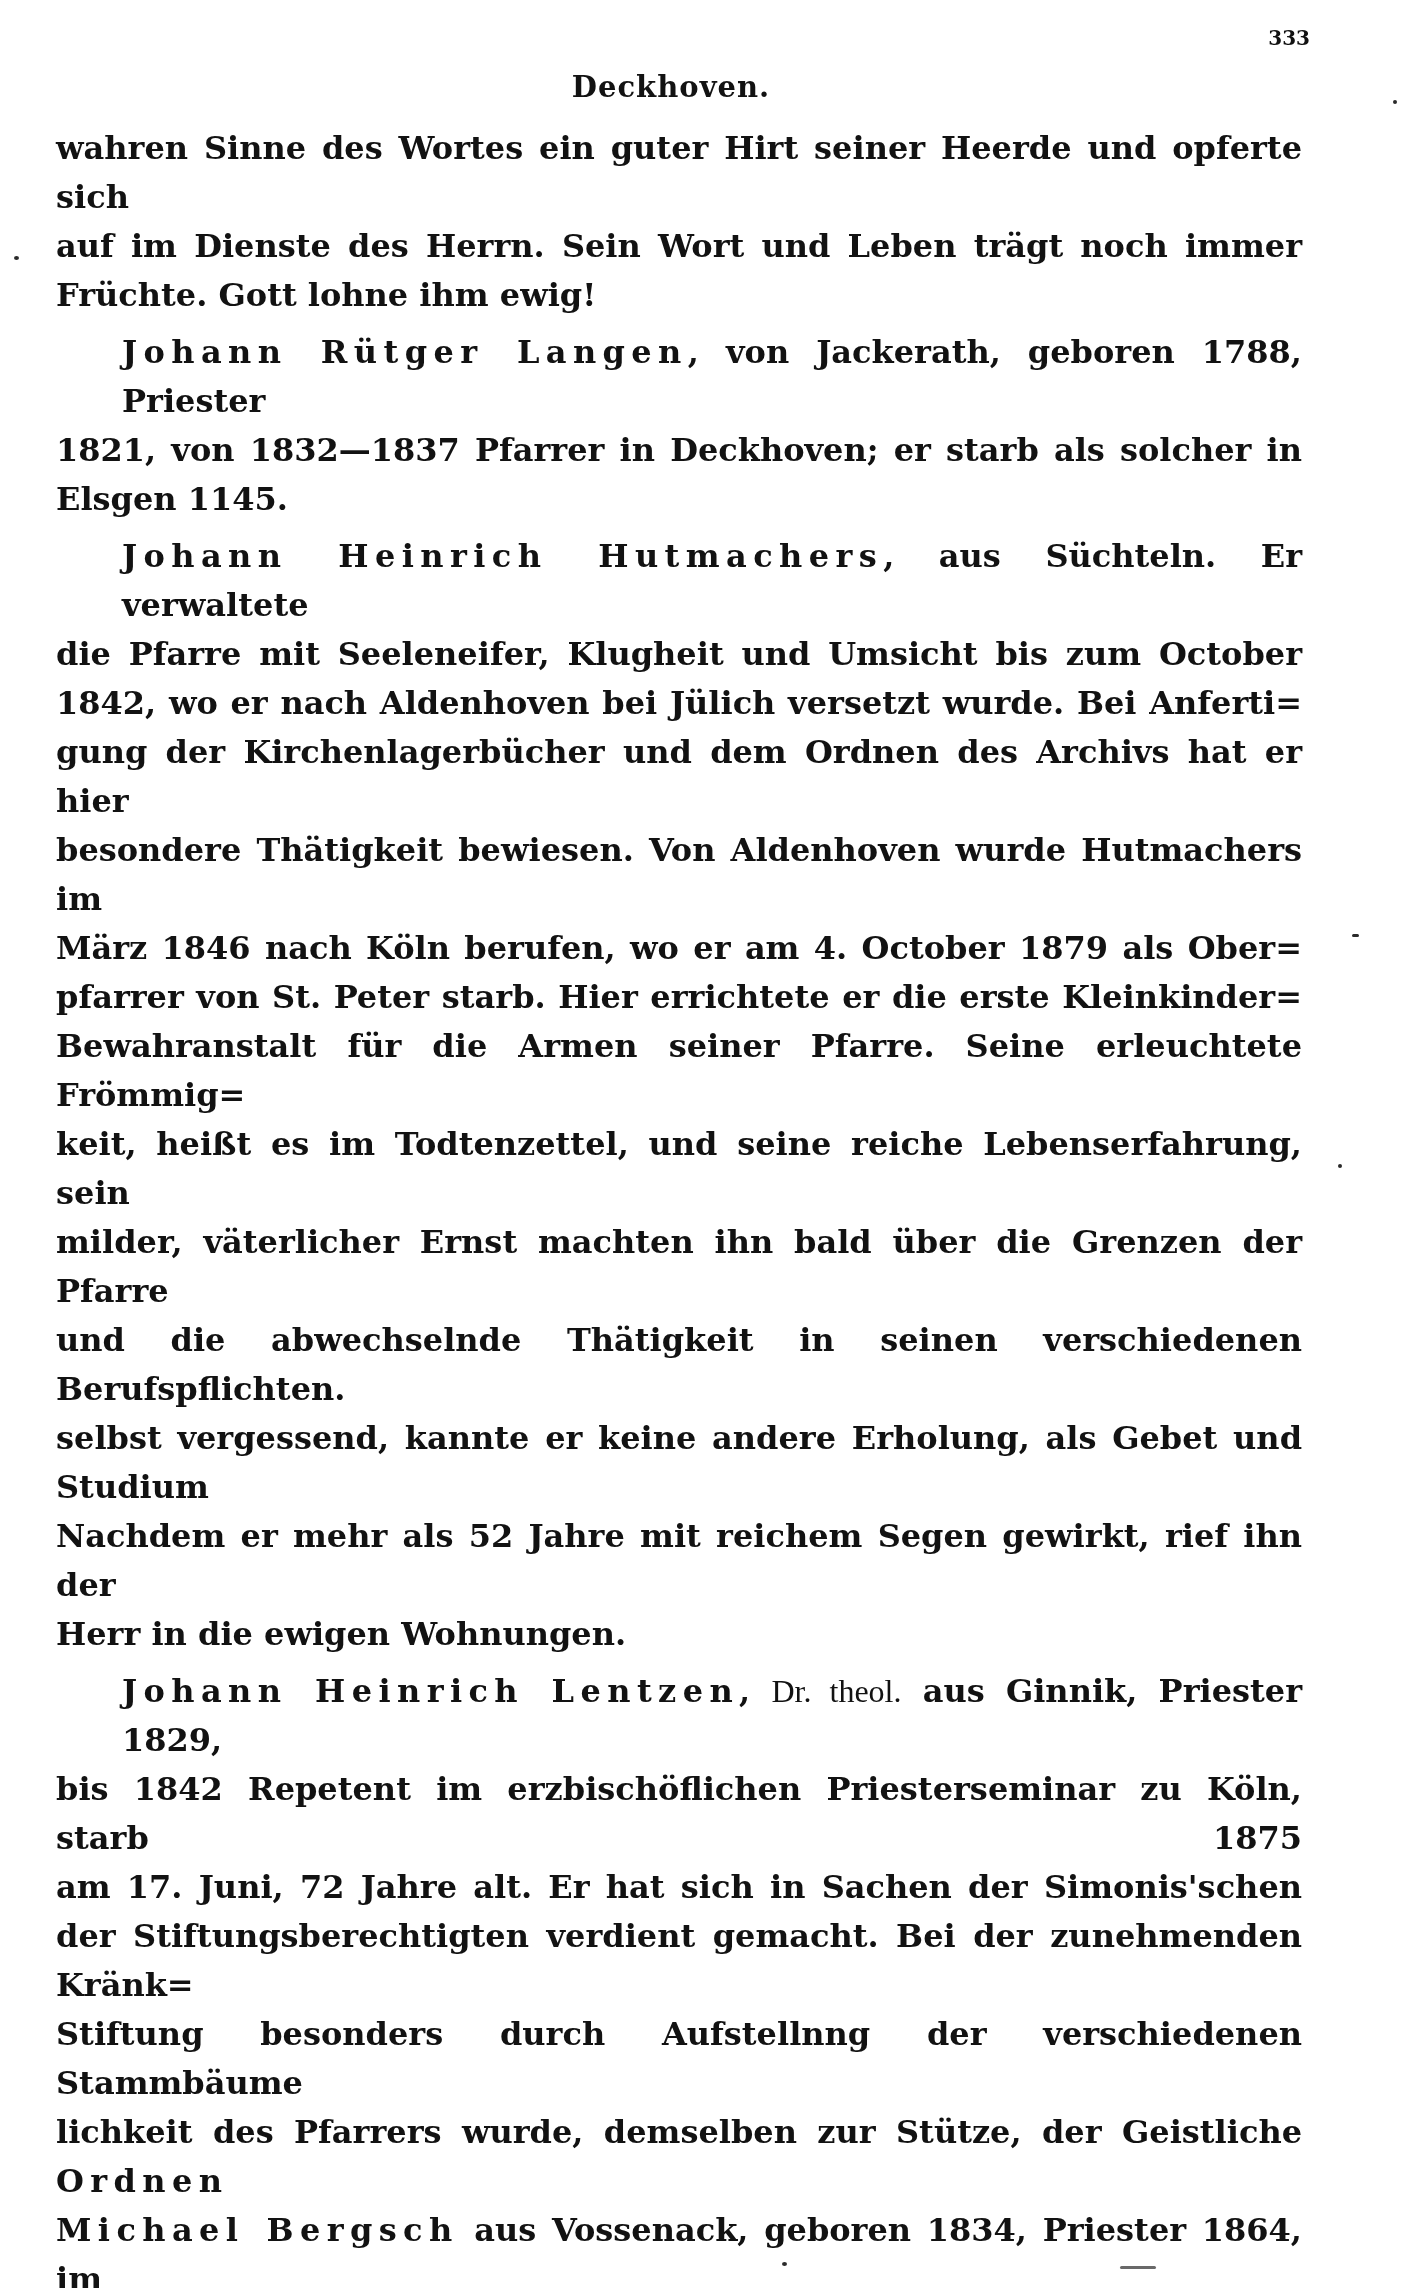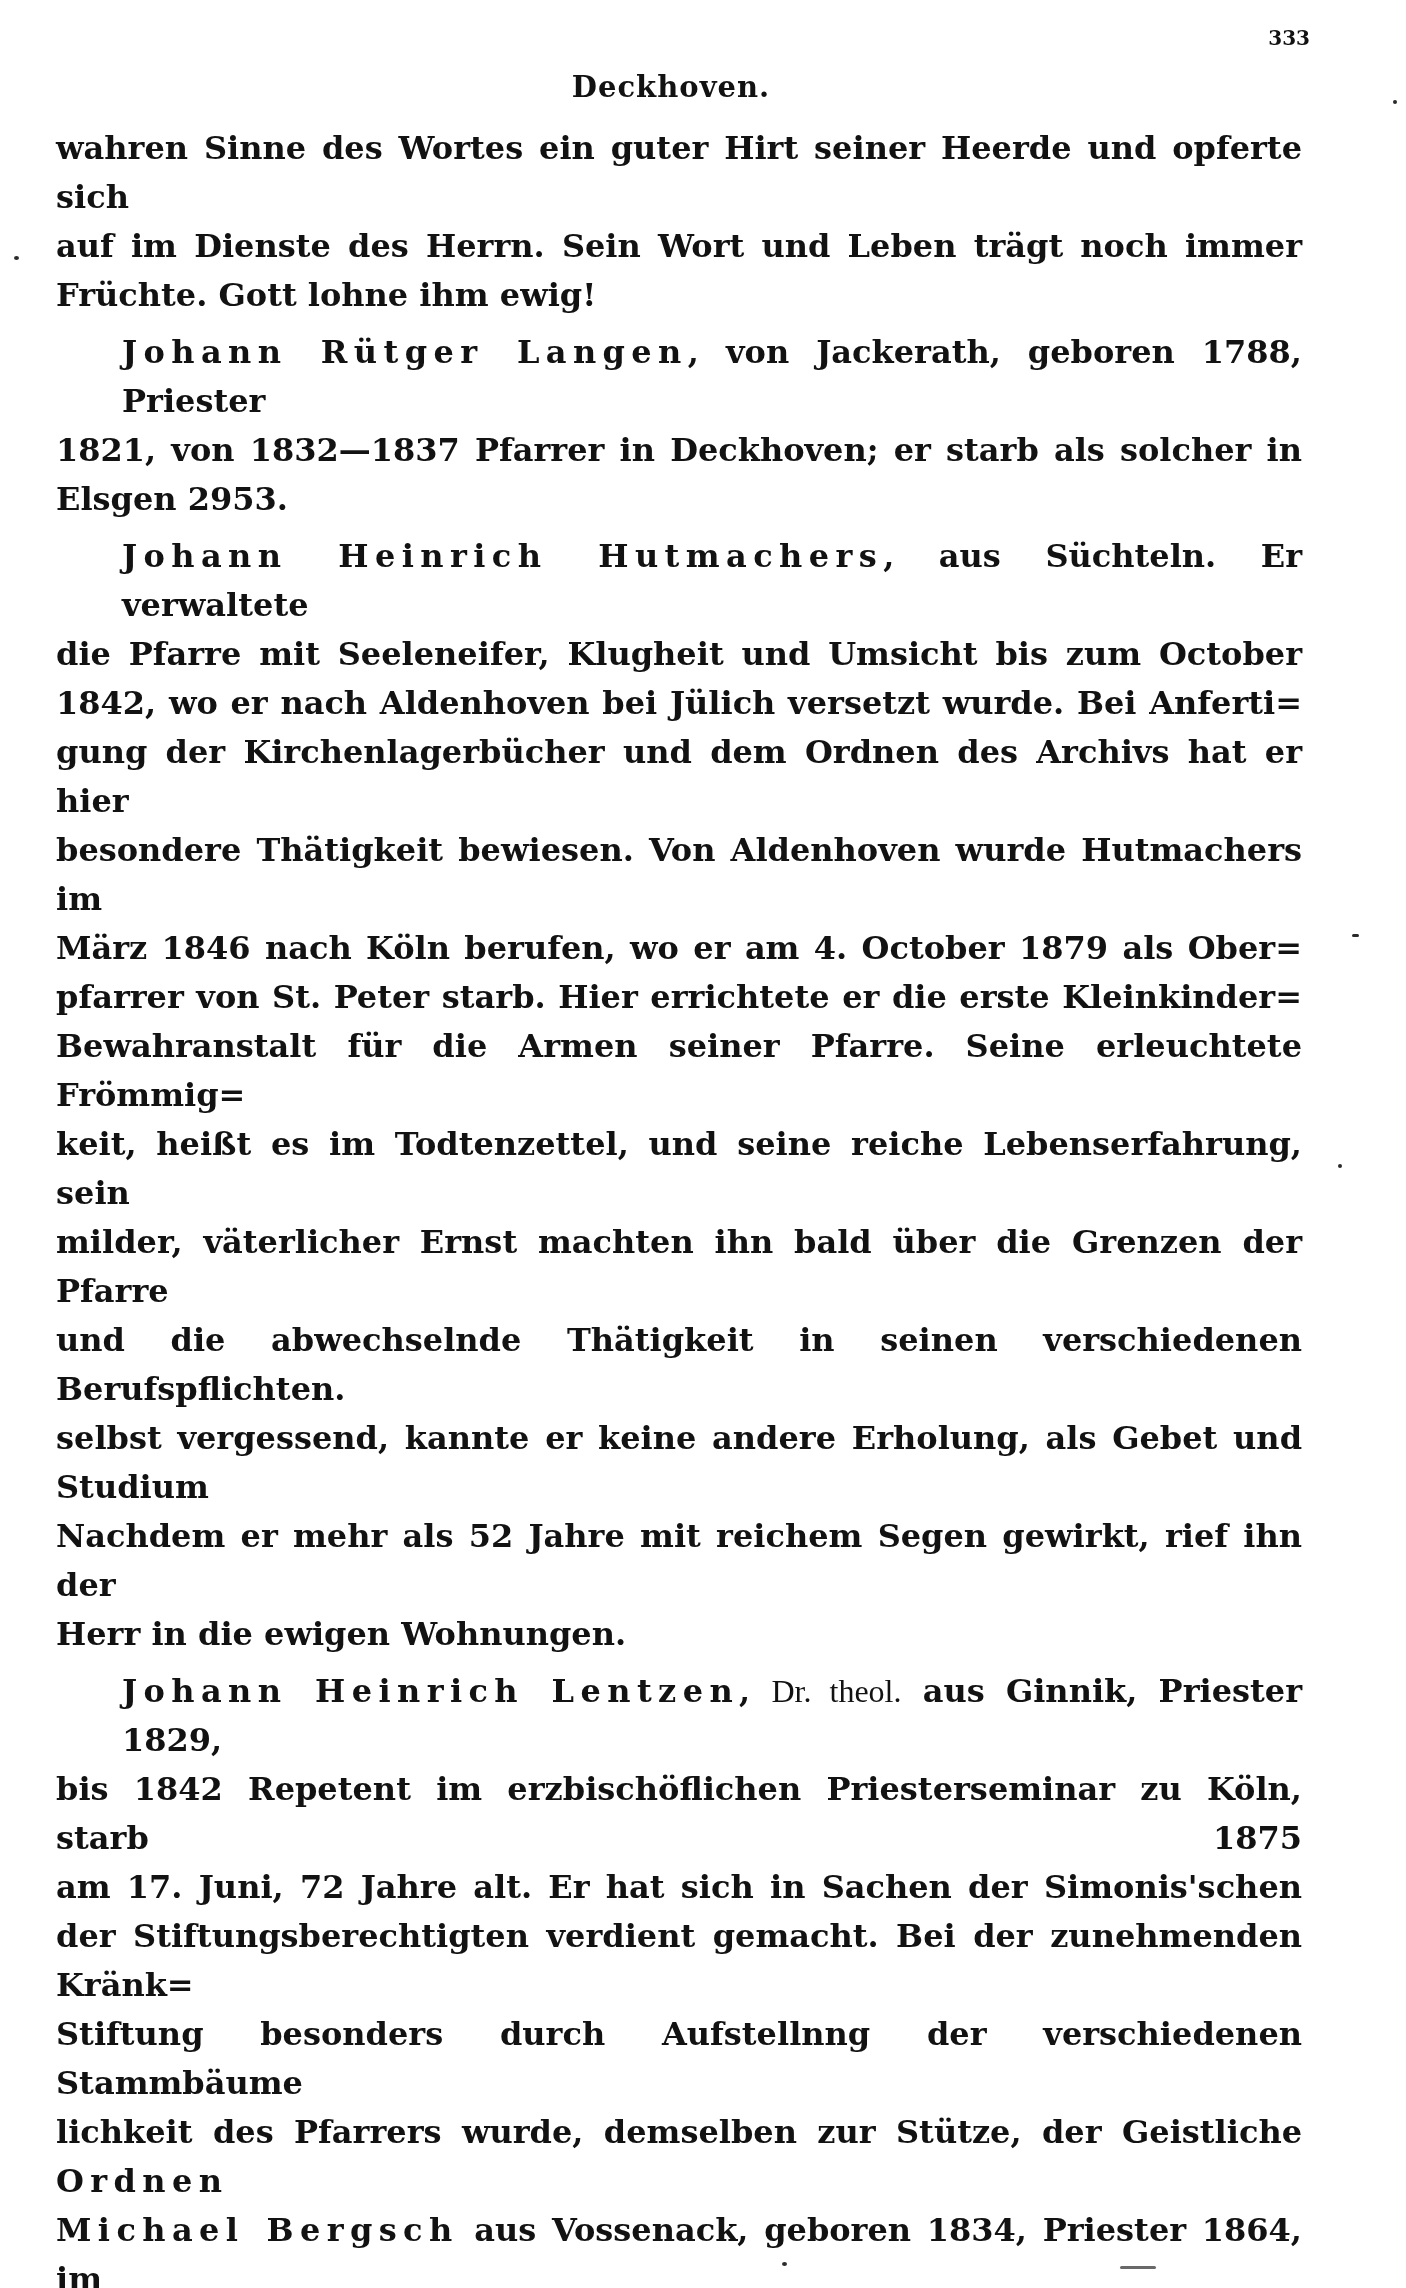--- a/index.html
+++ b/index.html
@@ -90,21 +90,21 @@
 
   <div class="body-text">
       <div class="para">
         <div class="line"><span>wahren Sinne des Wortes ein guter Hirt seiner Heerde und opferte sich</span></div>
         <div class="line"><span>auf im Dienste des Herrn. Sein Wort und Leben trägt noch immer</span></div>
         <div class="line lastline"><span>Früchte. Gott lohne ihm ewig!</span></div>
       </div>
       <div class="para">
         <div class="line indent"><span class="spaced">Johann Rütger Langen</span><span>, von Jackerath, geboren 1788, Priester</span></div>
         <div class="line"><span>1821, von 1832—1837 Pfarrer in Deckhoven; er starb als solcher in</span></div>
-        <div class="line lastline"><span>Elsgen 2953.</span></div>
+        <div class="line lastline"><span>Elsgen 1145.</span></div>
       </div>
       <div class="para">
         <div class="line indent"><span class="spaced">Johann Heinrich Hutmachers</span><span>, aus Süchteln. Er verwaltete</span></div>
         <div class="line"><span>die Pfarre mit Seeleneifer, Klugheit und Umsicht bis zum October</span></div>
         <div class="line"><span>1842, wo er nach Aldenhoven bei Jülich versetzt wurde. Bei Anferti=</span></div>
         <div class="line"><span>gung der Kirchenlagerbücher und dem Ordnen des Archivs hat er hier</span></div>
         <div class="line"><span>besondere Thätigkeit bewiesen. Von Aldenhoven wurde Hutmachers im</span></div>
         <div class="line"><span>März 1846 nach Köln berufen, wo er am 4. October 1879 als Ober=</span></div>
         <div class="line"><span>pfarrer von St. Peter starb. Hier errichtete er die erste Kleinkinder=</span></div>
         <div class="line"><span>Bewahranstalt für die Armen seiner Pfarre. Seine erleuchtete Frömmig=</span></div>

